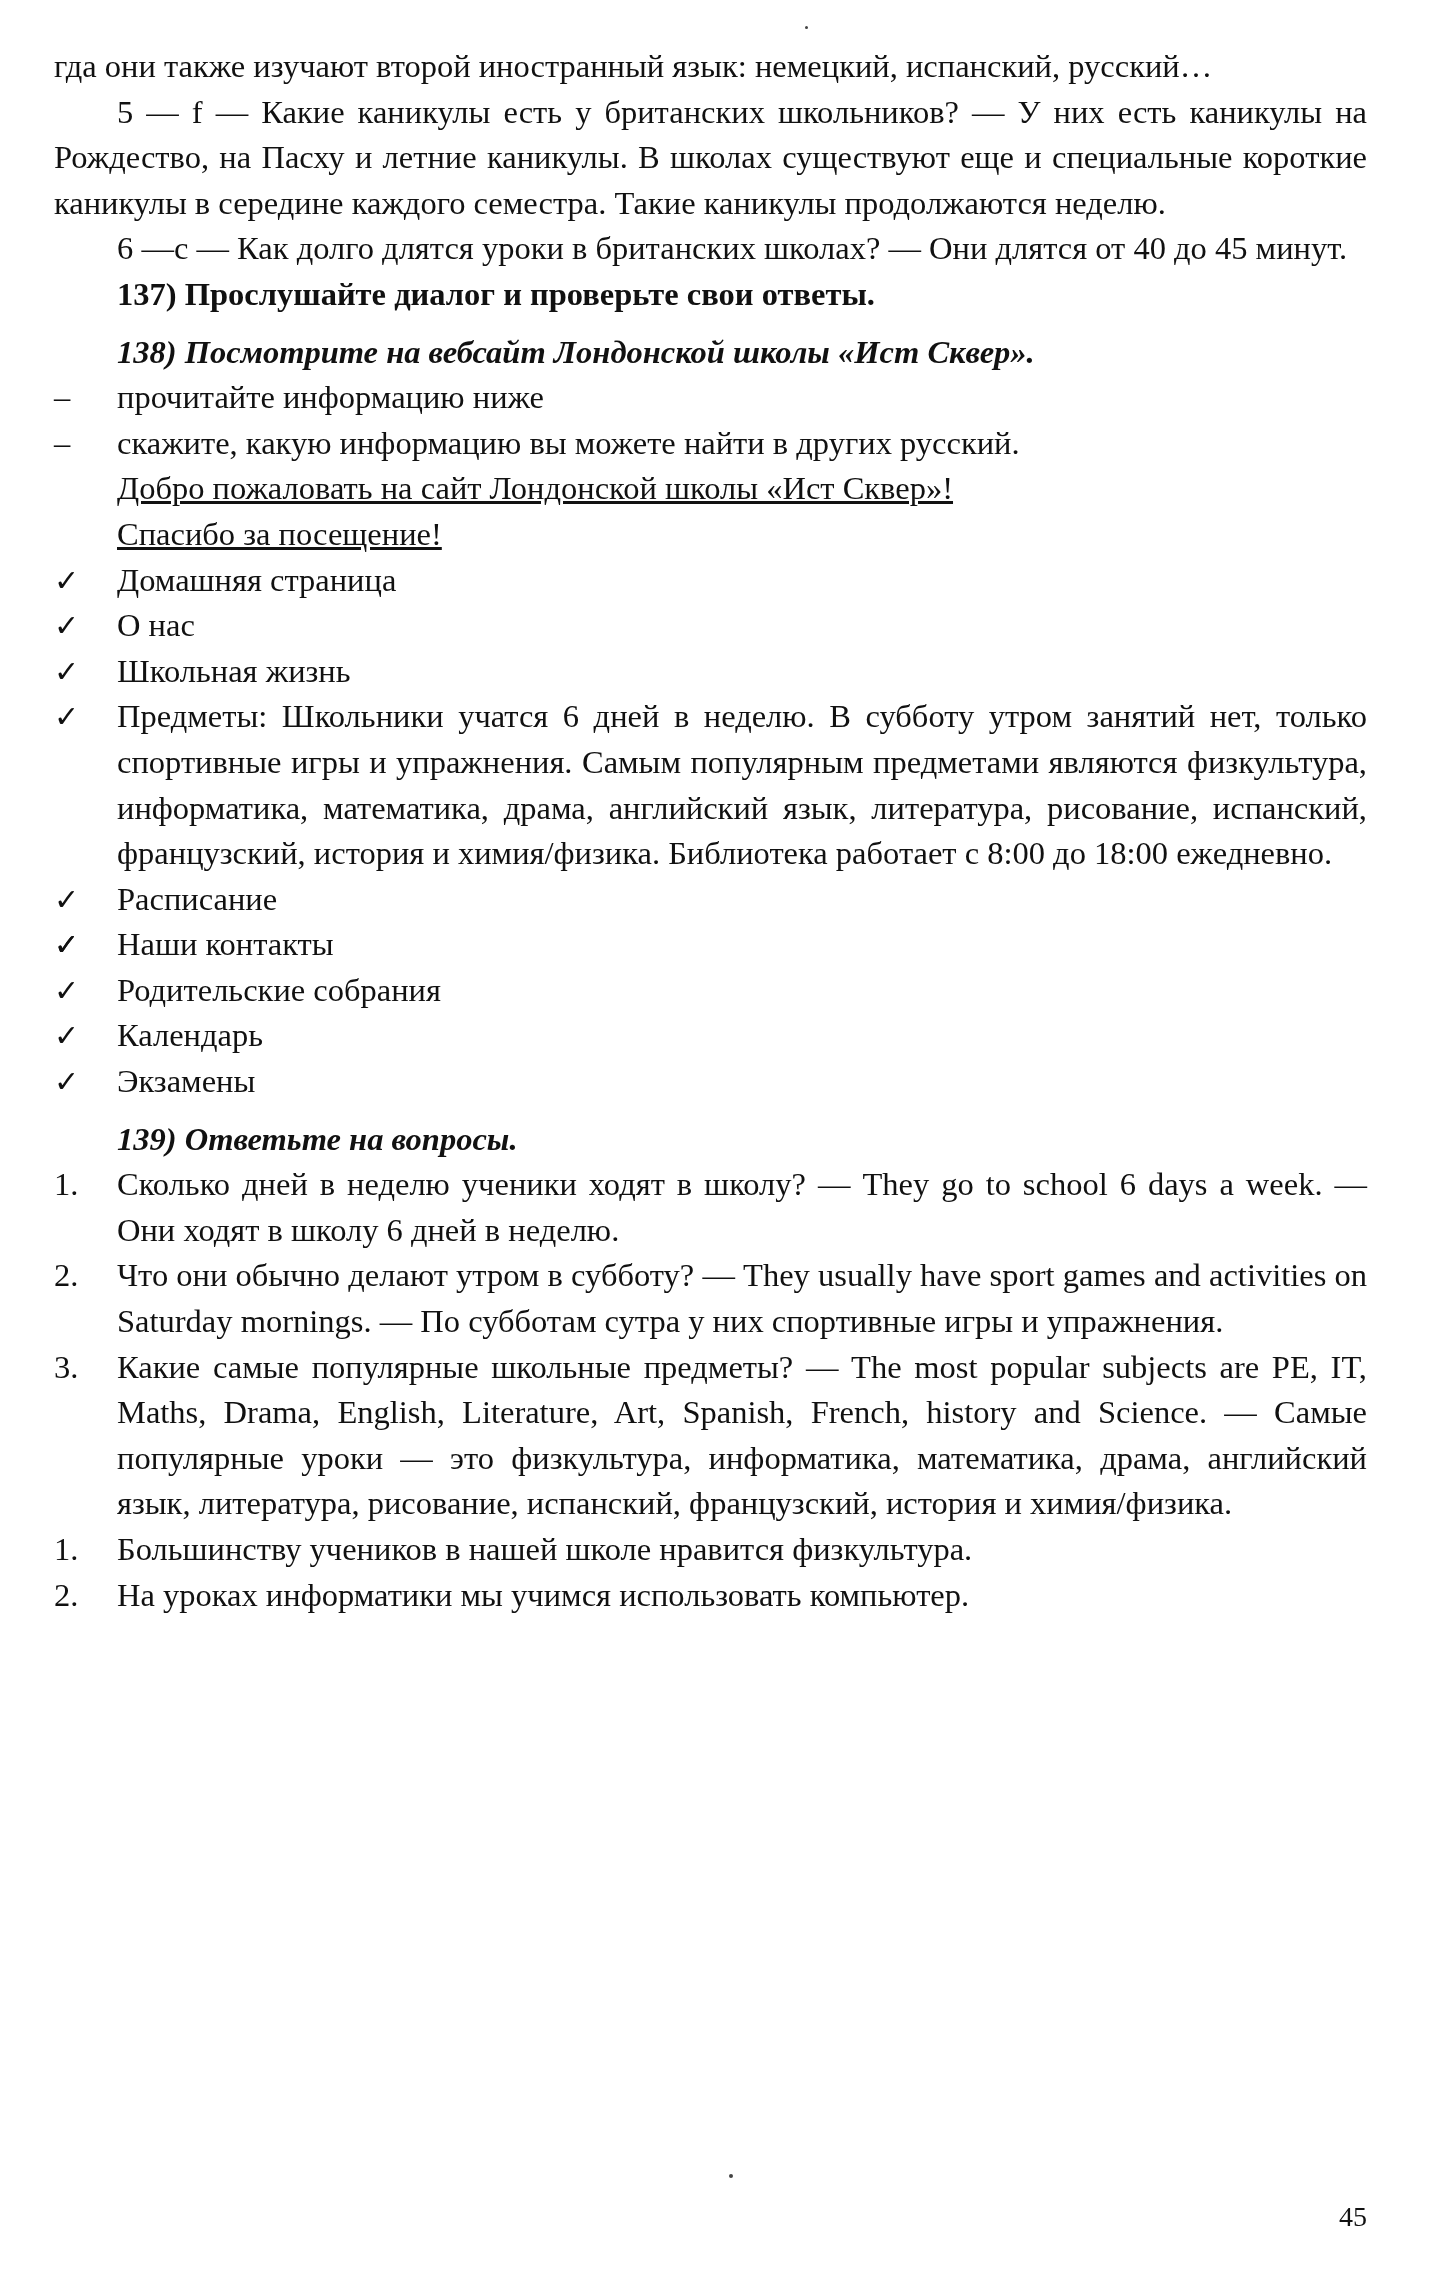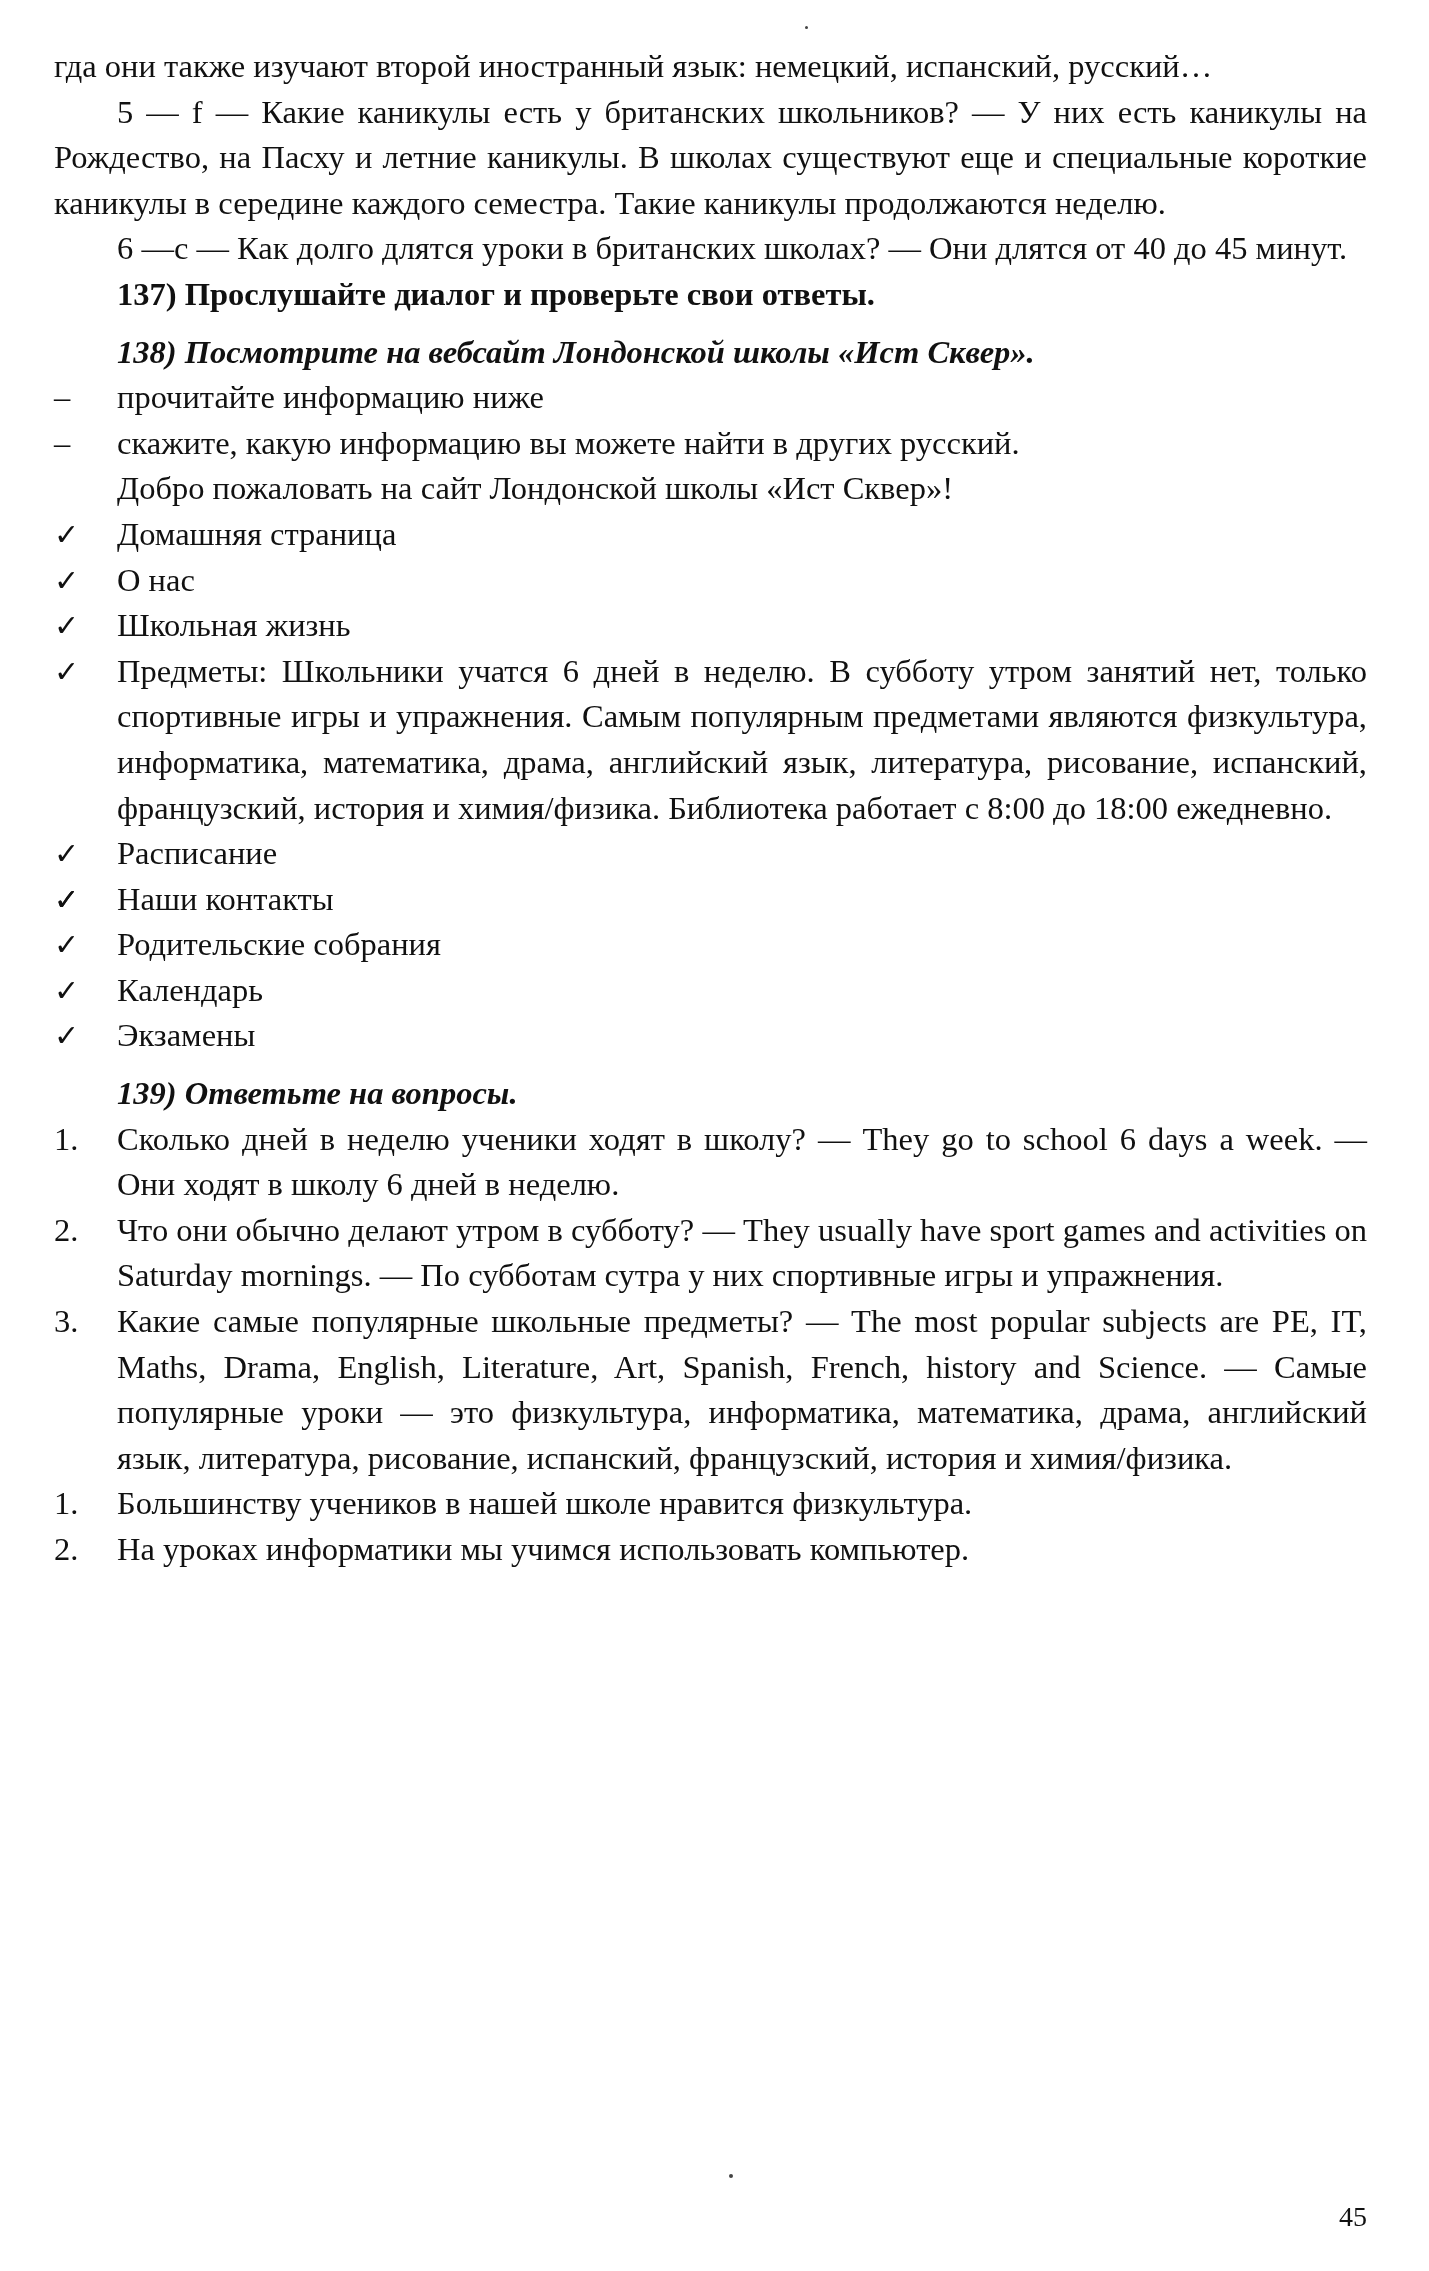--- a/index.html
+++ b/index.html
@@ -13,21 +13,21 @@
     font-size: 32.5px; line-height: 45.6px;
   }
   p { margin: 0; text-align: justify; }
   .indent { text-indent: 63px; }
   .heading { font-weight: bold; margin-left: 63px; }
   .heading-block { font-weight: bold; text-indent: 63px; text-align: justify; }
   .gap-s { margin-top: 12px; font-style: italic; }
   .gap-m { }
   .item { position: relative; padding-left: 63px; text-align: justify; }
   .item .mark { position: absolute; left: 0; top: 0; width: 50px; }
-  .plain { padding-left: 63px; }
+  .plain { padding-left: 63px; text-decoration: underline; }
   .check { font-family: "DejaVu Sans", sans-serif; font-size: 30px; }
   .page-number {
     position: absolute; right: 62px; top: 2197px;
     font-size: 28px; line-height: 40px;
   }
   .speck { position: absolute; background: #444; border-radius: 50%; }
 </style>
 </head>
 <body>
 
@@ -43,20 +43,21 @@
   <div class="item">
     <span class="mark">–</span>
     <span>прочитайте информацию ниже</span>
   </div>
   <div class="item">
     <span class="mark">–</span>
     <span>скажите, какую информацию вы можете найти в других русский.</span>
   </div>
 
   <p class="plain gap-m">Добро пожаловать на сайт Лондонской школы «Ист Сквер»!</p>
+  <p class="plain">Спасибо за посещение!</p>
 
   <div>
     <div class="item">
       <span class="mark check">✓</span>
       <span>Домашняя страница</span>
     </div>
     <div class="item">
       <span class="mark check">✓</span>
       <span>О нас</span>
     </div>

